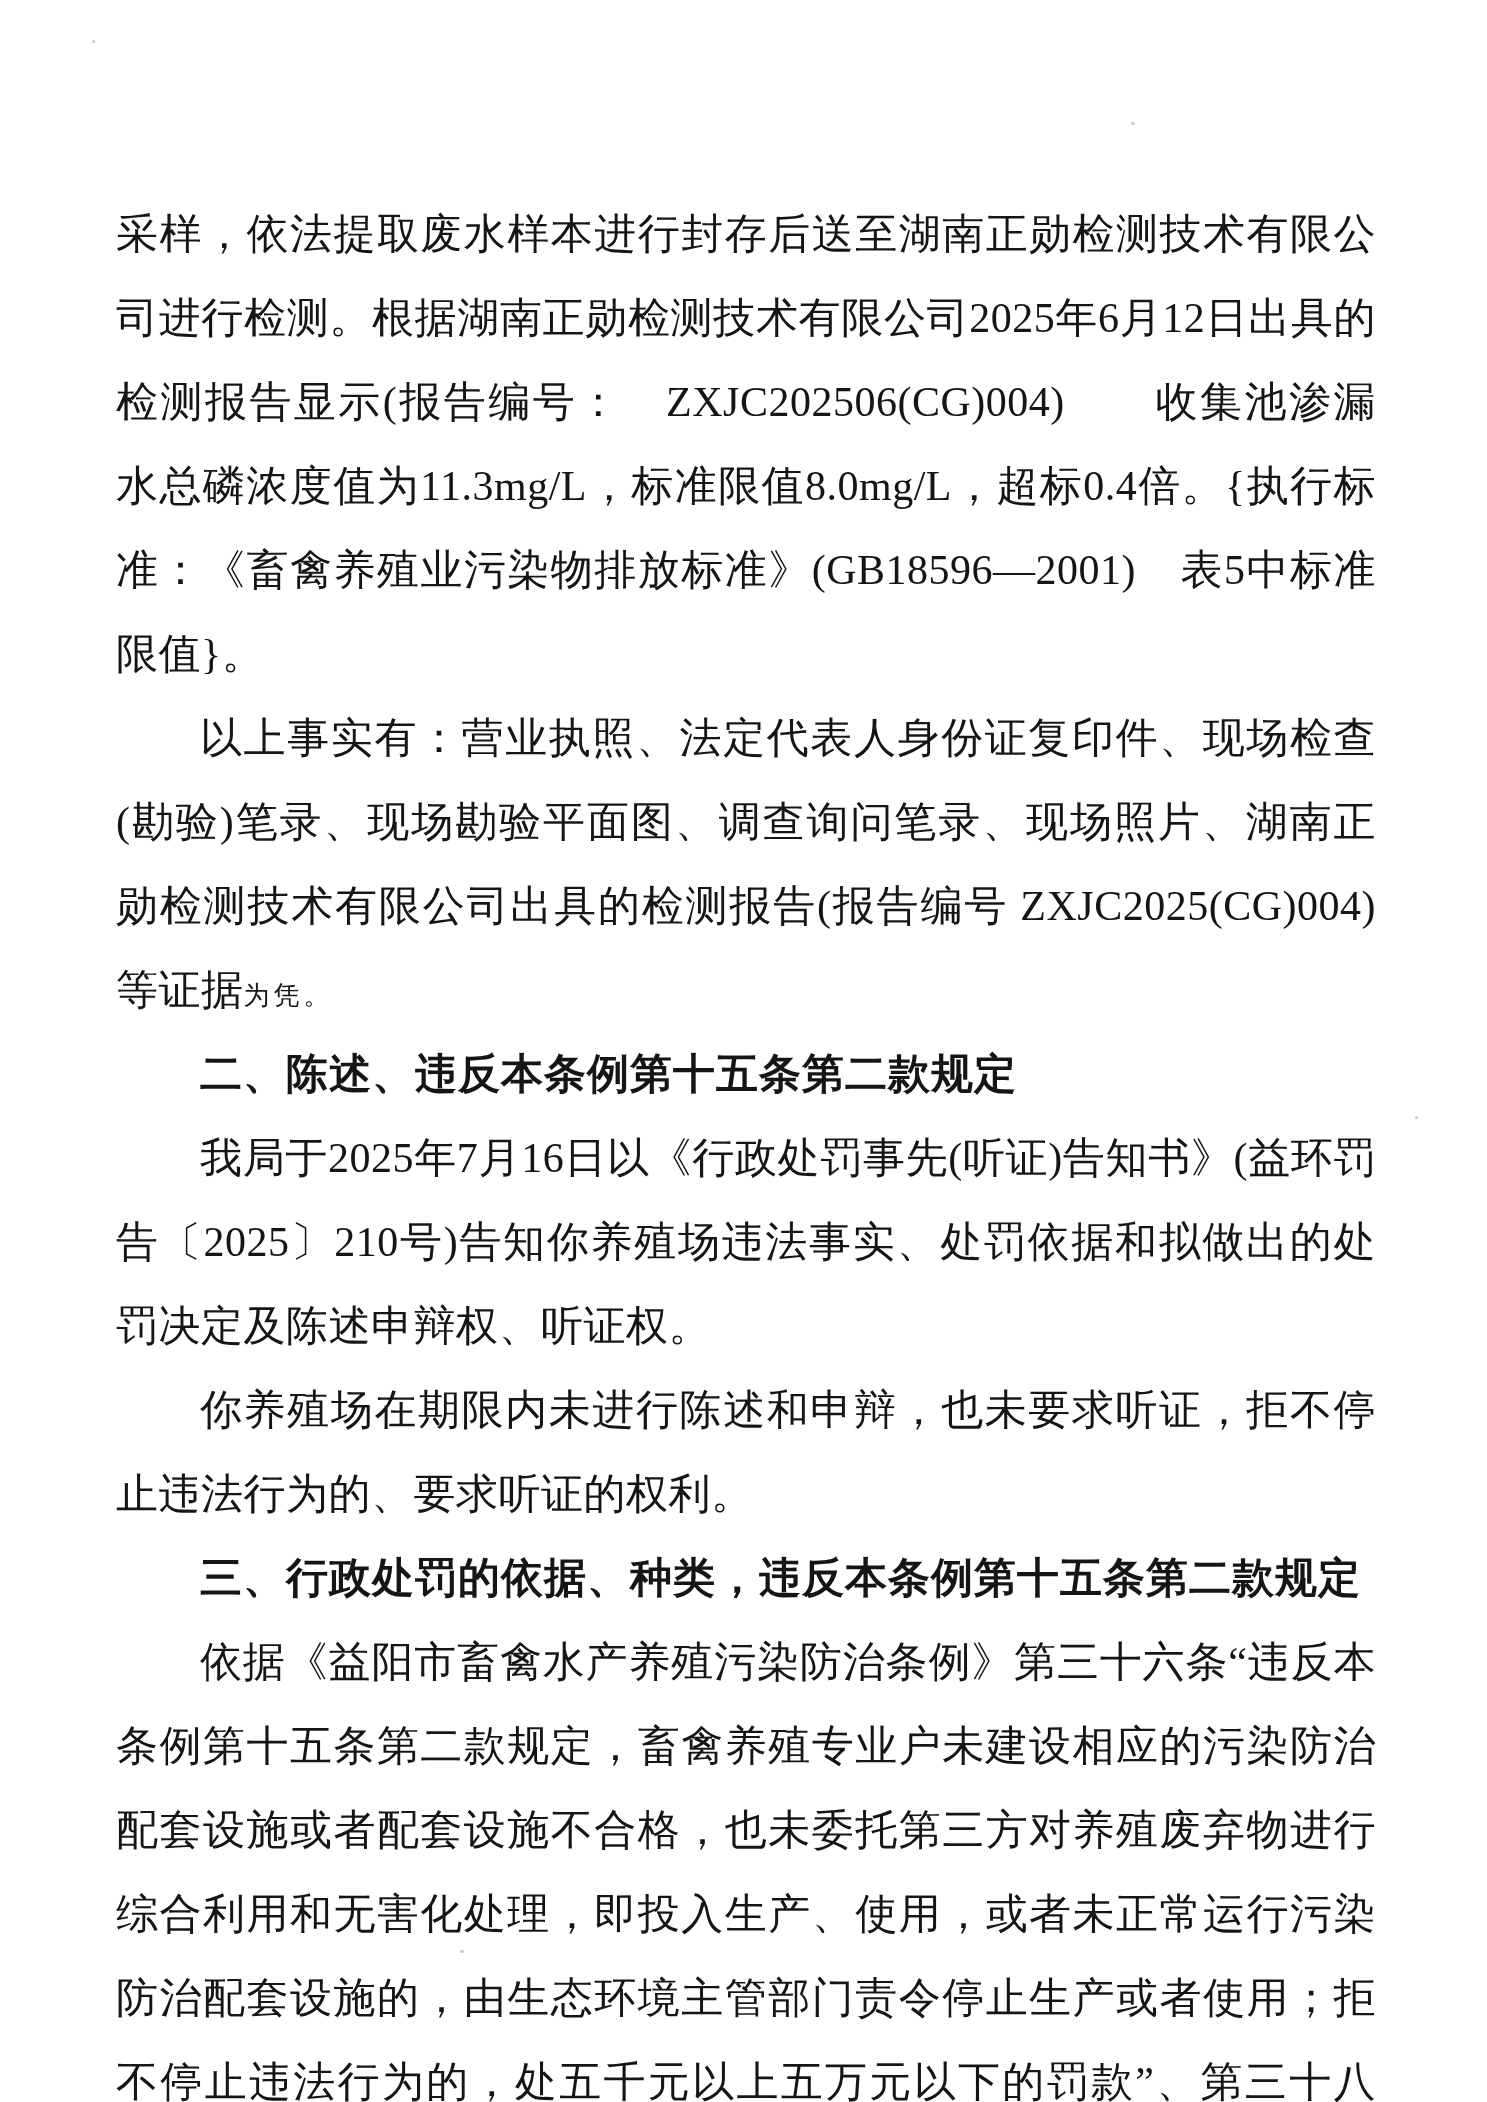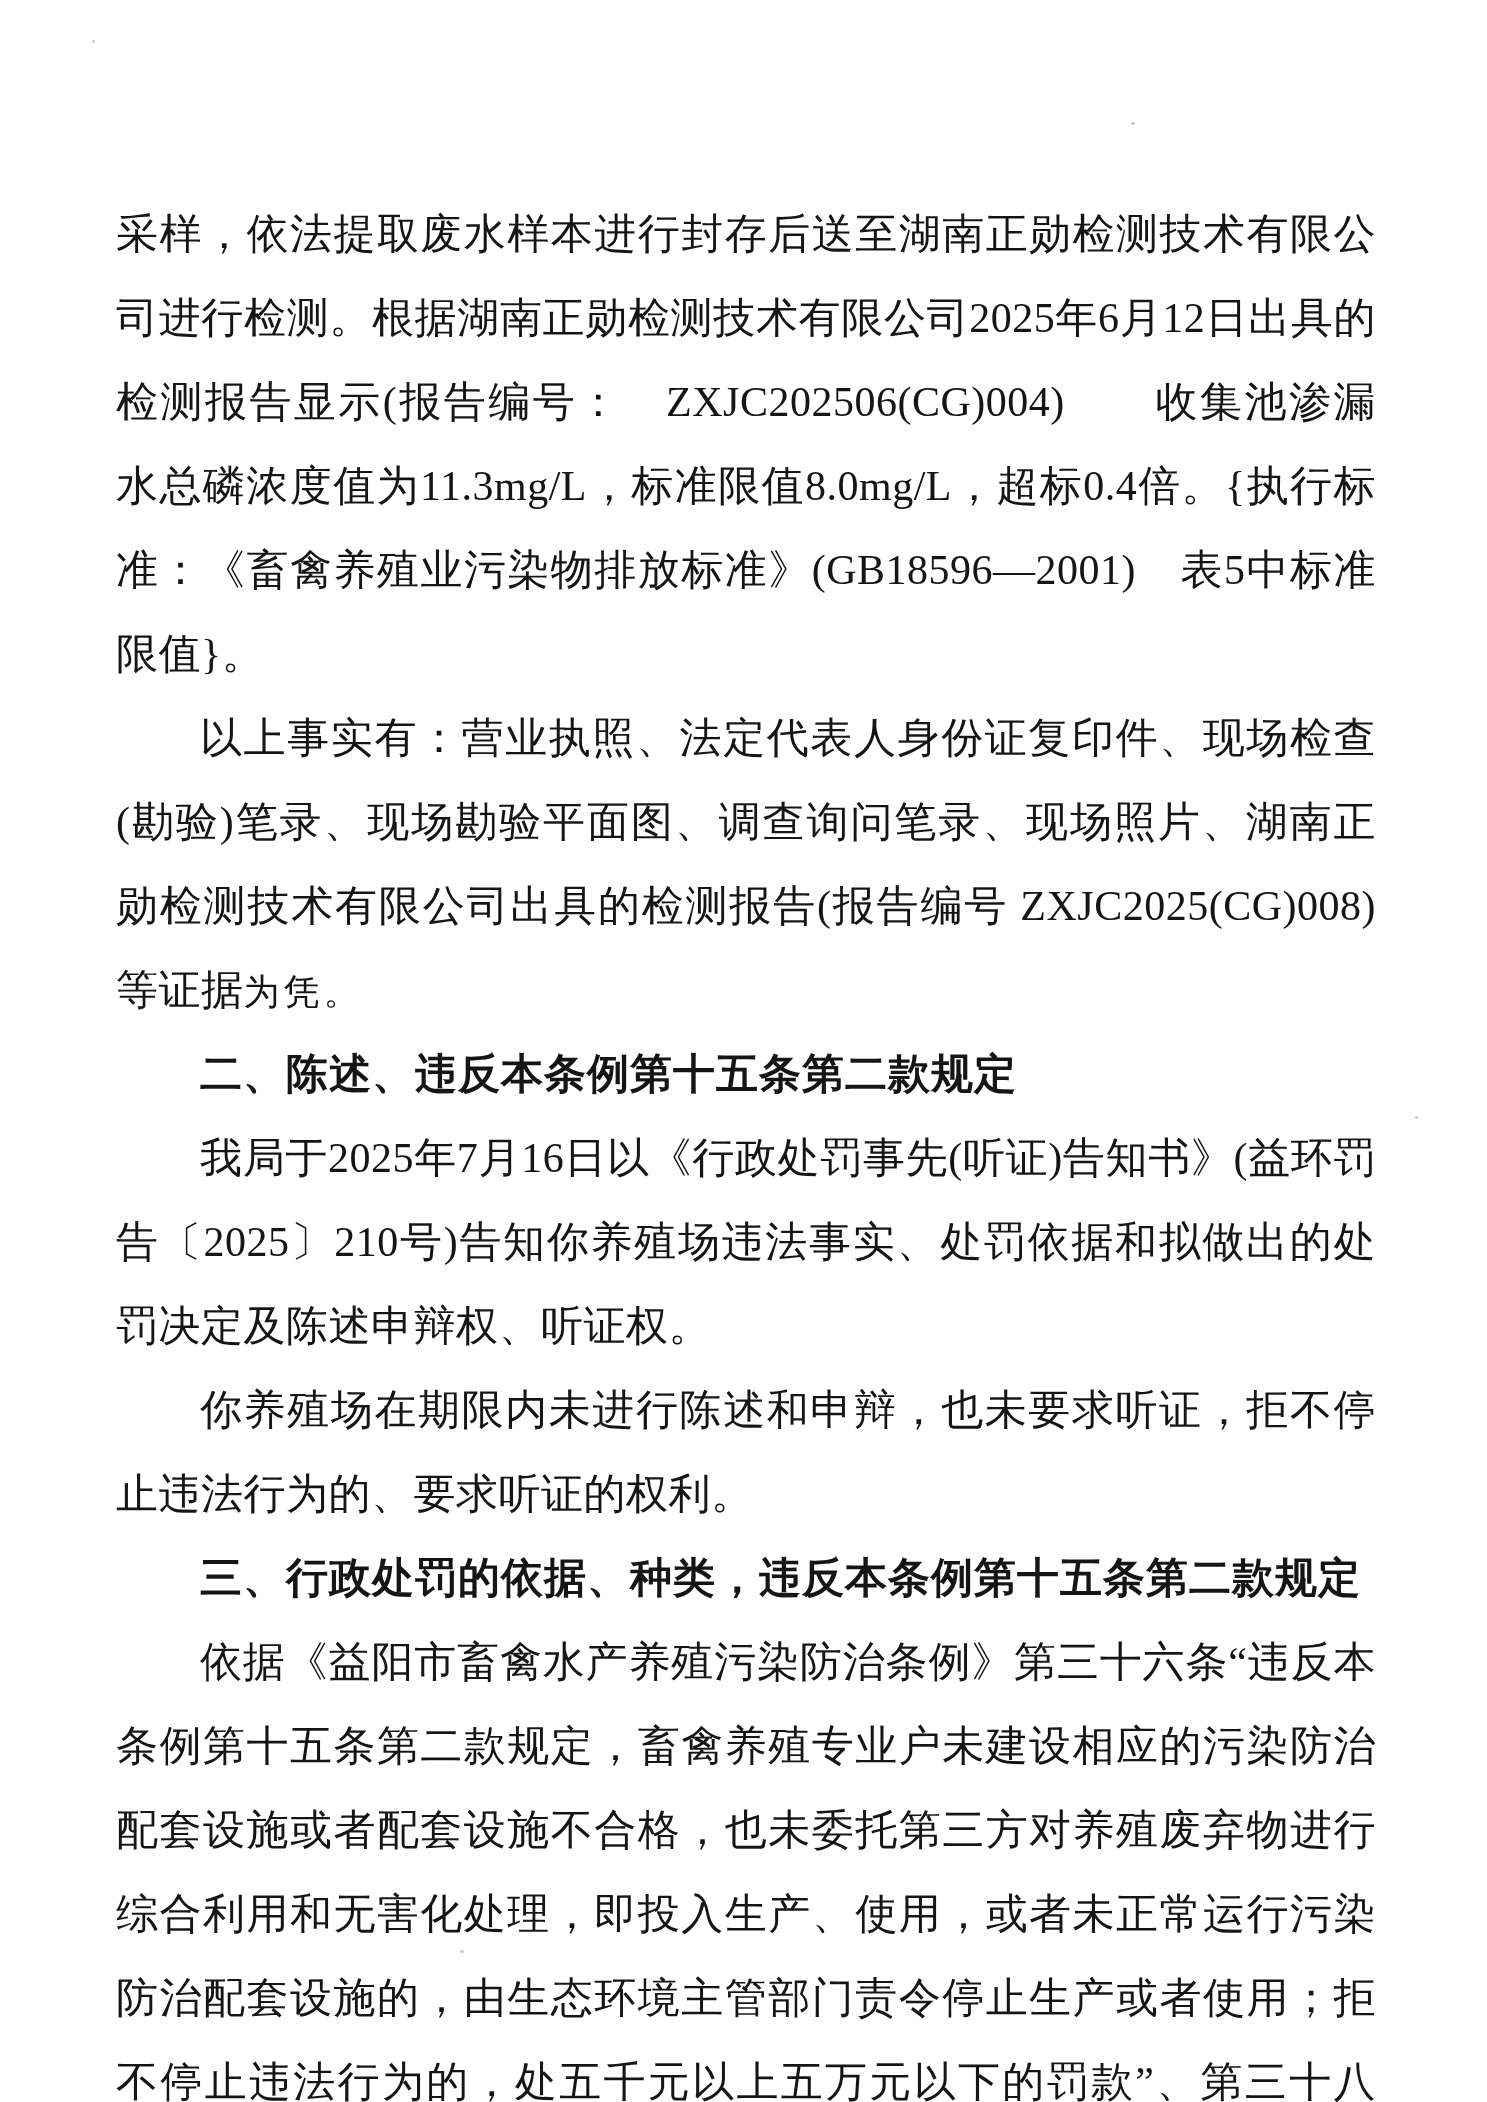--- a/index.html
+++ b/index.html
@@ -34,21 +34,21 @@
   .para.indent {
     text-indent: 2em;
   }
   .heading {
     font-family: "Liberation Sans", "DejaVu Sans", sans-serif;
     font-weight: bold;
     text-indent: 2em;
     letter-spacing: 1px;
   }
   .small-tail {
-    font-size: 36px;
+    font-size: 26px;
     letter-spacing: 4px;
   }
   
   .speck {
     position: absolute;
     background: #9a9a9a;
     border-radius: 50%;
     opacity: 0.55;
   }
   .speck.s1 { left: 1131px; top: 122px; width: 4px; height: 3px; }
@@ -62,21 +62,21 @@
 <div class="page">
   <div class="speck s1"></div>
   <div class="speck s2"></div>
   <div class="speck s3"></div>
   <div class="speck s4"></div>
 
   <div class="content">
 
     <p class="para"><span>采样，依法提取废水样本进行封存后送至湖南正勋检测技术有限公司进行检测。根据湖南正勋检测技术有限公司2025年6月12日出具的检测报告显示(报告编号：　ZXJC202506(CG)004)　　收集池渗漏水总磷浓度值为11.3mg/L，标准限值8.0mg/L，超标0.4倍。{执行标准：《畜禽养殖业污染物排放标准》(GB18596—2001)　表5中标准限值}。</span></p>
 
-    <p class="para indent"><span>以上事实有：营业执照、法定代表人身份证复印件、现场检查(勘验)笔录、现场勘验平面图、调查询问笔录、现场照片、湖南正勋检测技术有限公司出具的检测报告(报告编号 ZXJC2025(CG)008)　等证据</span><span class="small-tail">为凭。</span></p>
+    <p class="para indent"><span>以上事实有：营业执照、法定代表人身份证复印件、现场检查(勘验)笔录、现场勘验平面图、调查询问笔录、现场照片、湖南正勋检测技术有限公司出具的检测报告(报告编号 ZXJC2025(CG)004)　等证据</span><span class="small-tail">为凭。</span></p>
 
     <p class="heading"><span>二、陈述、违反本条例第十五条第二款规定</span></p>
 
     <p class="para indent"><span>我局于2025年7月16日以《行政处罚事先(听证)告知书》(益环罚告〔2025〕210号)告知你养殖场违法事实、处罚依据和拟做出的处罚决定及陈述申辩权、听证权。</span></p>
 
 
     <p class="para indent"><span>你养殖场在期限内未进行陈述和申辩，也未要求听证，拒不停止违法行为的、要求听证的权利。</span></p>
 
     <p class="heading"><span>三、行政处罚的依据、种类，违反本条例第十五条第二款规定</span></p>
 

